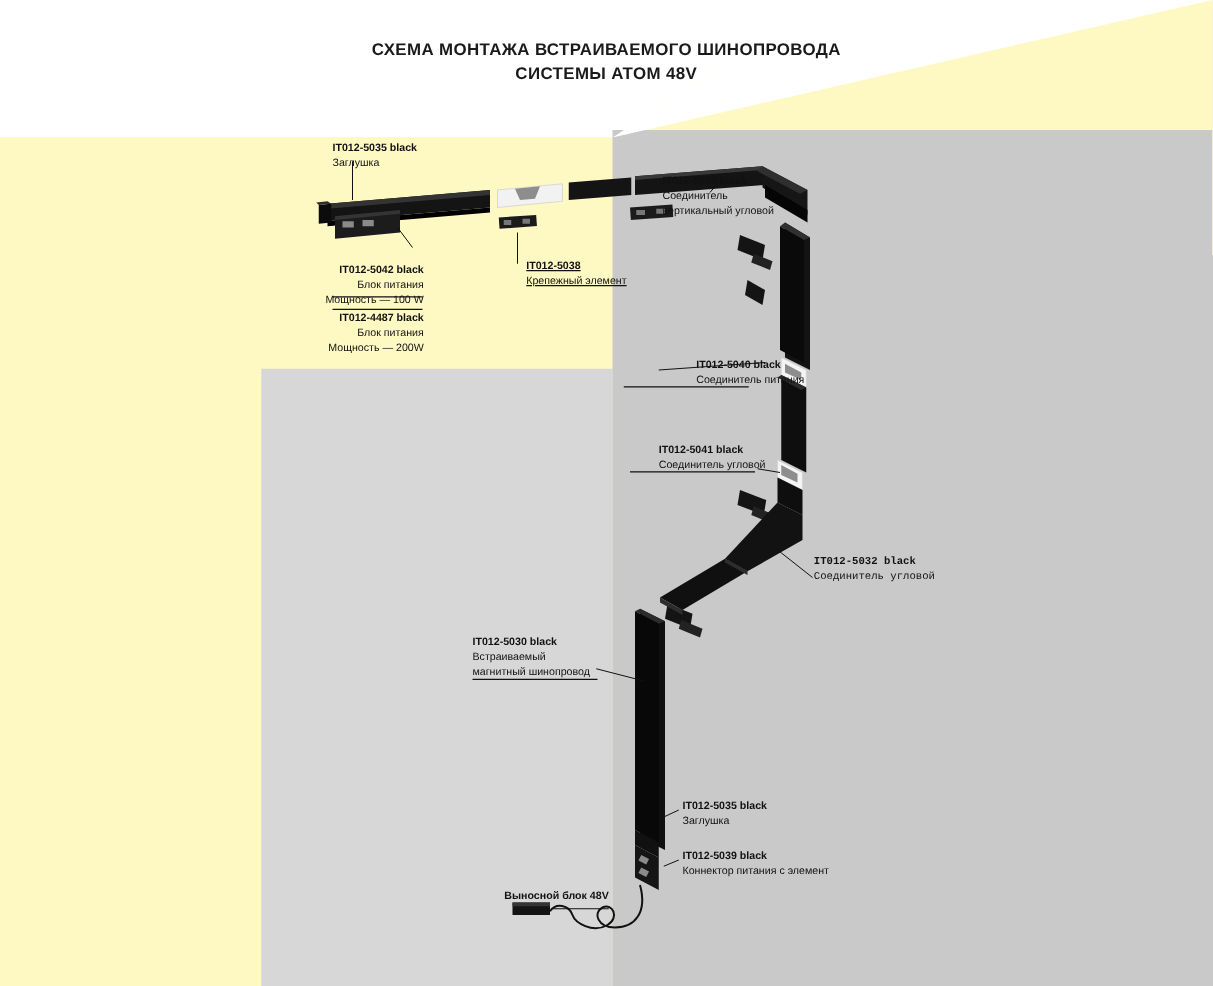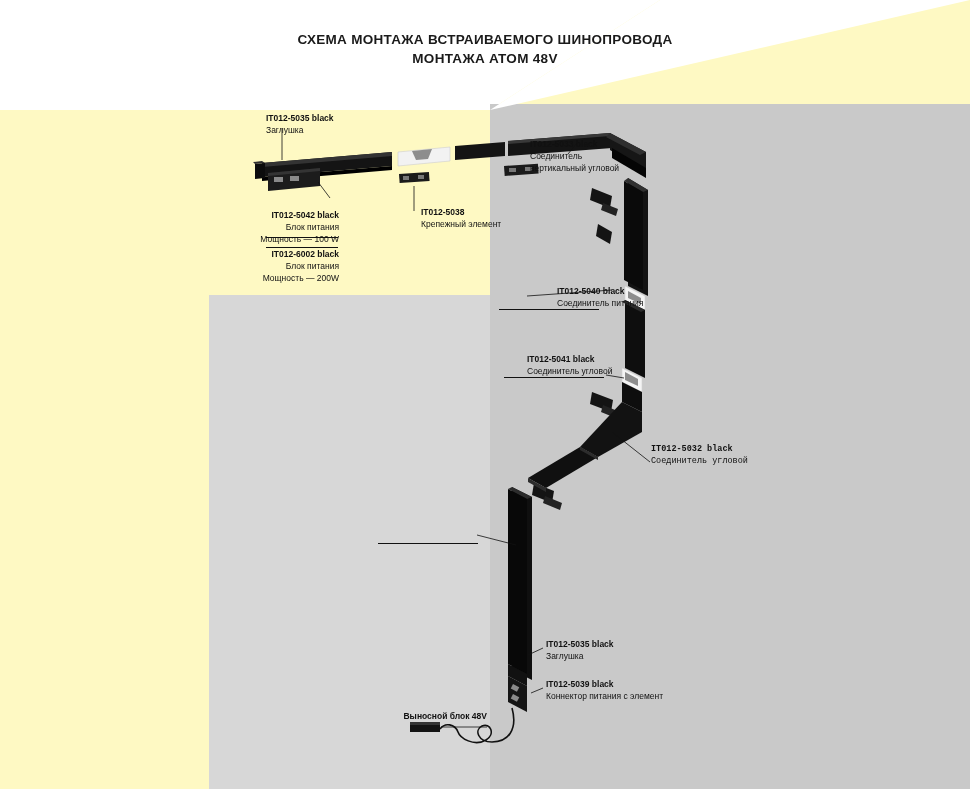--- a/index.html
+++ b/index.html
@@ -99,21 +99,21 @@
 
 <div id="page">
 
   <div class="bg-white-top"></div>
   <div class="bg-wall-left"></div>
   <div class="bg-wall-right"></div>
   <div class="bg-diag"></div>
 
   <div class="title">
     <span>СХЕМА МОНТАЖА ВСТРАИВАЕМОГО ШИНОПРОВОДА</span><br>
-    <span>МОНТАЖА ATOM 48V</span>
+    <span>СИСТЕМЫ ATOM 48V</span>
   </div>
 
   <svg class="stage" viewBox="0 0 970 789">
 
     <g>
 
       <polygon points="262,163 392,152 392,166 262,177" fill="#141414"></polygon>
       <polygon points="262,163 392,152 392,156 262,167" fill="#333"></polygon>
       <polygon points="262,177 392,166 392,170 262,181" fill="#000"></polygon>
 
@@ -234,27 +234,27 @@
   </div>
 
   <div class="lbl right" style="left:169px; top:209px; width:170px;">
     <span class="code">IT012-5042 black</span>
     <span class="desc">Блок питания</span>
     <span class="desc">Мощность — 100 W</span>
   </div>
   <div class="underline" style="left:266px; top:237px; width:72px;"></div>
 
   <div class="lbl right" style="left:169px; top:248px; width:170px;">
-    <span class="code">IT012-6002 black</span>
+    <span class="code">IT012-4487 black</span>
     <span class="desc">Блок питания</span>
     <span class="desc">Мощность — 200W</span>
   </div>
   <div class="underline" style="left:266px; top:247px; width:72px;"></div>
 
-  <div class="lbl left" style="left:421px; top:206px;">
+  <div class="lbl left" style="left:421px; top:206px;text-decoration:underline;">
     <span class="code">IT012-5038</span>
     <span class="desc">Крепежный элемент</span>
   </div>
 
   <div class="lbl left" style="left:530px; top:119px;margin-top:19px;">
     <span class="code">IT012-5033 black</span>
     <span class="desc">Соединитель</span>
     <span class="desc">вертикальный угловой</span>
   </div>
 
@@ -268,20 +268,25 @@
     <span class="code">IT012-5041 black</span>
     <span class="desc">Соединитель  угловой</span>
   </div>
   <div class="underline" style="left:504px; top:377px; width:100px;"></div>
 
   <div class="lbl left" style="left:651px; top:443px;font-family:Liberation Mono, monospace;">
     <span class="code">IT012-5032 black</span>
     <span class="desc">Соединитель  угловой</span>
   </div>
 
+  <div class="lbl left" style="left:378px; top:507px;">
+    <span class="code">IT012-5030 black</span>
+    <span class="desc">Встраиваемый</span>
+    <span class="desc">магнитный шинопровод</span>
+  </div>
   <div class="underline" style="left:378px; top:543px; width:100px;"></div>
 
   <div class="lbl left" style="left:546px; top:638px;">
     <span class="code">IT012-5035 black</span>
     <span class="desc">Заглушка</span>
   </div>
 
   <div class="lbl left" style="left:546px; top:678px;">
     <span class="code">IT012-5039 black</span>
     <span class="desc">Коннектор питания с элемент</span>

